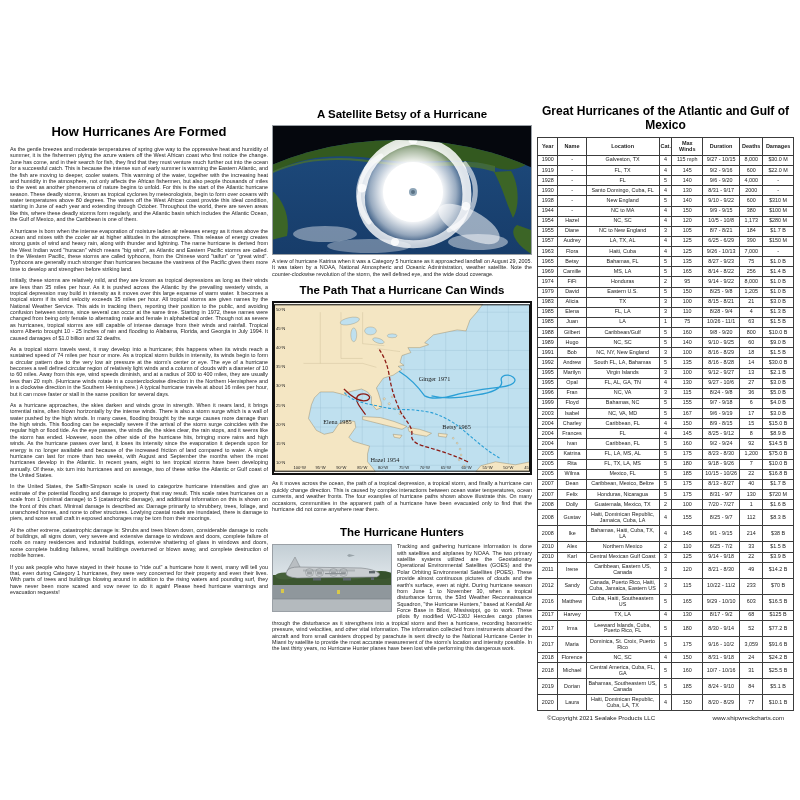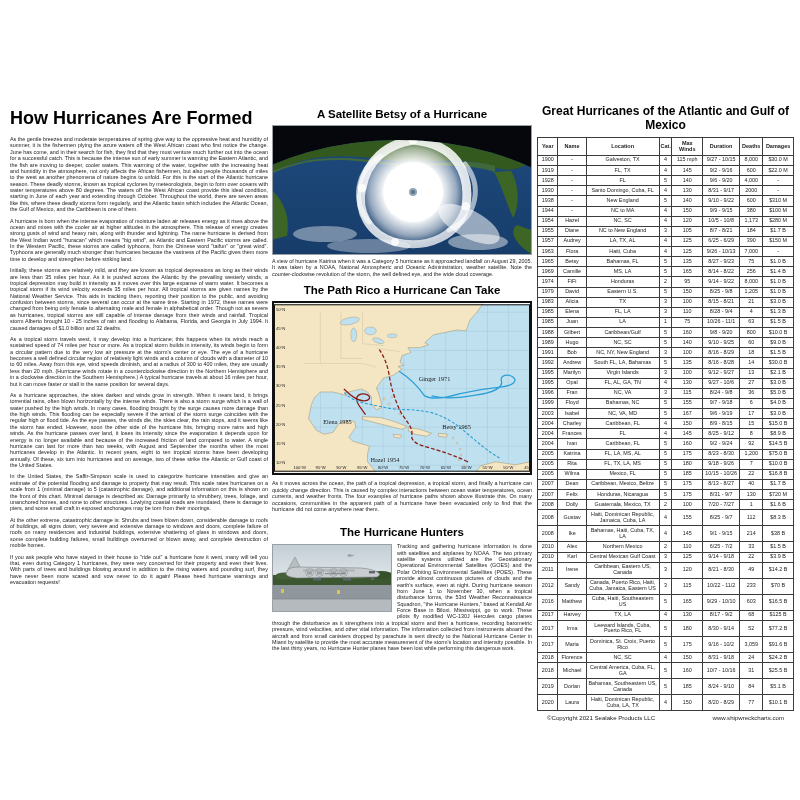--- a/index.html
+++ b/index.html
@@ -2,21 +2,21 @@
 <html><head>
 <meta charset="utf-8">
 <style>
   html,body{margin:0;padding:0;}
   body{width:800px;height:800px;background:#ffffff;position:relative;overflow:hidden;
        font-family:"Liberation Sans",sans-serif;color:#1c1c1c;}
   .col{position:absolute;}
   #col-left{left:10px;top:108px;width:258px;}
   #col-mid{left:272px;top:108px;width:260px;}
   #col-right{left:537px;top:104px;width:257px;}
-  h1.sec{font-size:18px;font-weight:bold;text-align:left;margin:0 0 7px 0;color:#000;}
+  h1.sec{font-size:13px;font-weight:bold;text-align:center;margin:16px 0 7px 0;color:#000;}
   h2.sec{font-size:11.5px;font-weight:bold;text-align:center;margin:0 0 5px 0;color:#000;}
   h2.sec-table{font-size:12px;font-weight:bold;text-align:center;margin:0 0 5px 0;color:#000;}
   .body-text{font-size:5.4px;line-height:1.18;text-align:justify;margin:0 0 5px 0;}
   .caption{font-size:5.4px;line-height:1.2;text-align:justify;margin:3px 0 7px 0;}
   .fig{display:block;border:1px solid #9aa0a6;}
   .map-wrap{border:2px solid #111;}
   .map-wrap svg{display:block;}
   #hunters-block{overflow:hidden;}
   #plane-fig{float:left;width:118px;height:66px;margin:1px 5px 2px 0;border:1px solid #9aa0a6;}
   
@@ -89,21 +89,21 @@
         <path d="M176,104 C204,92 210,60 192,38" stroke-width="5" opacity="0.6"></path>
       </g>
       <circle cx="140" cy="66" r="30" fill="#ffffff"></circle>
       <circle cx="140" cy="66" r="4" fill="#8fa6b8"></circle>
       <circle cx="140" cy="66" r="2" fill="#5a7285"></circle>
     </g>
   </svg>
 
   <p class="caption">A view of hurricane Katrina when it was a Category 5 hurricane as it approached landfall on August 29, 2005. It was taken by a NOAA, National Atmospheric and Oceanic Administration, weather satellite. Note the counter-clockwise revolution of the storm, the well defined eye, and the wide cloud coverage.</p>
 
-  <h2 class="sec">The Path Rico a Hurricane Can Take</h2>
+  <h2 class="sec">The Path That a Hurricane Can Winds</h2>
 
   <div class="map-wrap">
     <svg id="path-map-svg" width="256" height="170" viewBox="0 0 260 170">
       <rect x="0" y="0" width="260" height="170" fill="#bfe0ef"></rect>
       <g id="map-grid">
           <line x1="0" x2="260" y1="8" y2="8" stroke="#8fb6c9" stroke-width="0.35" opacity="0.85"></line>
           <line x1="0" x2="260" y1="27.4375" y2="27.4375" stroke="#8fb6c9" stroke-width="0.35" opacity="0.85"></line>
           <line x1="0" x2="260" y1="46.875" y2="46.875" stroke="#8fb6c9" stroke-width="0.35" opacity="0.85"></line>
           <line x1="0" x2="260" y1="66.3125" y2="66.3125" stroke="#8fb6c9" stroke-width="0.35" opacity="0.85"></line>
           <line x1="0" x2="260" y1="85.75" y2="85.75" stroke="#8fb6c9" stroke-width="0.35" opacity="0.85"></line>

